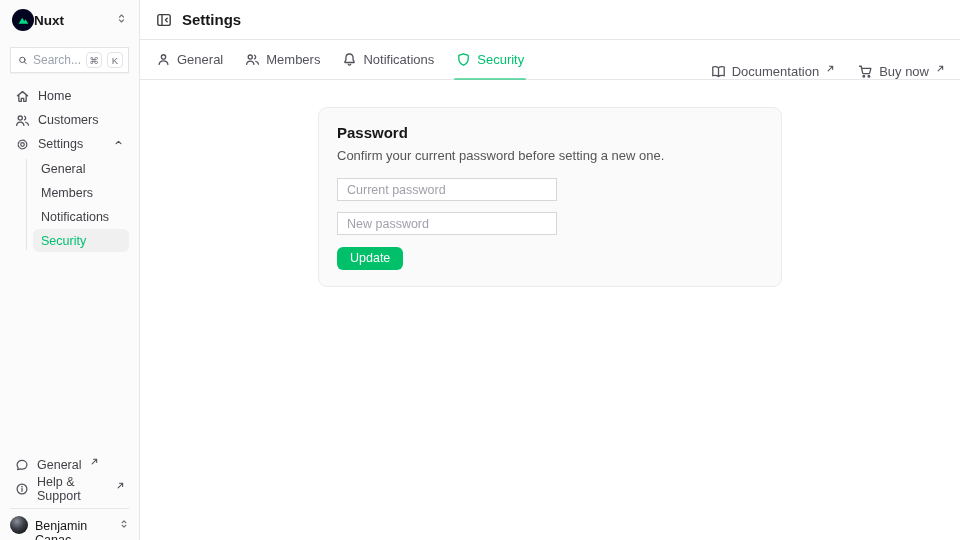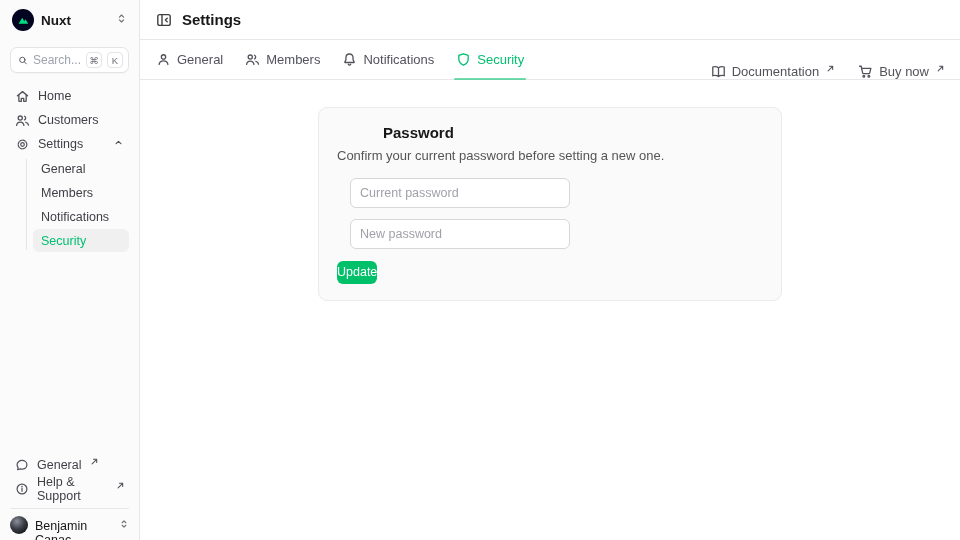--- a/index.html
+++ b/index.html
@@ -3,27 +3,27 @@
 <meta charset="utf-8">
 <style>
   * { margin:0; padding:0; box-sizing:border-box; }
   html,body { width:960px; height:540px; overflow:hidden; background:#fff;
     font-family:"Liberation Sans","DejaVu Sans",sans-serif; color:#171717; }
   .app { display:flex; width:960px; height:540px; }
 
   
   .sidebar { width:140px; min-width:140px; background:#fbfbfb; border-right:1px solid #e5e7eb;
     display:flex; flex-direction:column; }
-  .sb-header { height:40px; display:flex; align-items:center; gap:7px; padding:0 12px; cursor:pointer; }
+  .sb-header { height:40px; display:flex; align-items:center; padding:0 12px; cursor:pointer; }
   .logo-circle { width:22px; height:22px; border-radius:50%; background:#020420; display:flex;
     align-items:center; justify-content:center; flex:none; }
   .brand-name { font-size:13.5px; font-weight:700; }
   .sb-header .updown { margin-left:auto; color:#737373; }
   .searchbox { margin:7px 10px 9px; height:26px; background:#fff; border:1px solid #e4e4e7;
-    border-radius:7px; display:flex; align-items:center; gap:5px; padding:0 5px 0 7px;
+    border-radius:0; display:flex; align-items:center; gap:5px; padding:0 5px 0 7px;
     box-shadow:0 1px 1px rgba(0,0,0,.03); cursor:text; }
   .searchbox .ph { font-size:12px; color:#9ca3af; flex:1; }
   .kbd { min-width:16px; height:16px; padding:0 3px; border:1px solid #e4e4e7; border-radius:4px;
     background:#fff; font-size:9.5px; color:#71717a; display:flex; align-items:center;
     justify-content:center; }
   .nav { padding:2px 10px 0; }
   .nav-item { height:24px; display:flex; align-items:center; gap:8px; border-radius:6px;
     padding:0 5px; font-size:12.5px; color:#3f3f46; cursor:pointer; }
   .nav-item svg { color:#52525b; flex:none; }
   .nav-item .trail { margin-left:auto; color:#71717a; }
@@ -58,30 +58,30 @@
   .tab.active::after { content:""; position:absolute; left:-2px; right:-2px; bottom:-1px; height:2px;
     border-radius:2px; background:rgba(0,193,106,.55); }
   .tab-links { margin-left:auto; display:flex; align-items:flex-end; gap:24px; }
   .link-btn { display:flex; align-items:center; gap:6px; font-size:13px; font-weight:500;
     color:#52525b; cursor:pointer; }
   .link-btn svg { color:#52525b; }
 
   .content { flex:1; display:flex; flex-direction:column; align-items:center; padding-top:27px;
     gap:34px; background:#fff; }
   .card { width:464px; border-radius:9px; padding:16px 18px 16px; }
-  .card-title { font-size:15px; font-weight:600; color:#171717;margin-left:46px; }
+  .card-title { font-size:15px; font-weight:600; color:#171717; }
   .card-desc { font-size:13px; color:#555; margin-top:5px; line-height:19px; }
   .card-password { background:#fafafa; border:1px solid #ebebeb; }
-  .pw-input { display:block; width:220px; height:30px; margin-top:13px; border:1px solid #d6d6db;
-    border-radius:6px; background:#fff; padding:0 9px; font-size:12.5px; color:#171717; outline:none;
-    font-family:"Liberation Sans","DejaVu Sans",sans-serif;margin-left:13px; }
+  .pw-input { display:block; width:220px; height:23px; margin-top:13px; border:1px solid #d6d6db;
+    border-radius:0; background:#fff; padding:0 9px; font-size:12.5px; color:#171717; outline:none;
+    font-family:"Liberation Sans","DejaVu Sans",sans-serif; }
   .pw-input + .pw-input { margin-top:11px; }
   .pw-input::placeholder { color:#a1a1aa; }
   .btn { display:inline-block; border:none; border-radius:6px; color:#fff; font-size:12.5px;
-    font-weight:500; padding:4px 0 5px; margin-top:12px; cursor:pointer;
+    font-weight:500; padding:4px 13px 5px; margin-top:12px; cursor:pointer;
     font-family:"Liberation Sans","DejaVu Sans",sans-serif; }
   .btn-update { background:#00c16a; }
   .card-account { background:linear-gradient(150deg,#fffdfd 0%,#fdf1f1 55%,#fbe9e9 100%);
     border:1px solid rgba(235,190,190,.45); }
   .btn-delete { background:#fb2c36; margin-top:11px; }
 </style>
 </head>
 <body>
 
 <div class="app">

